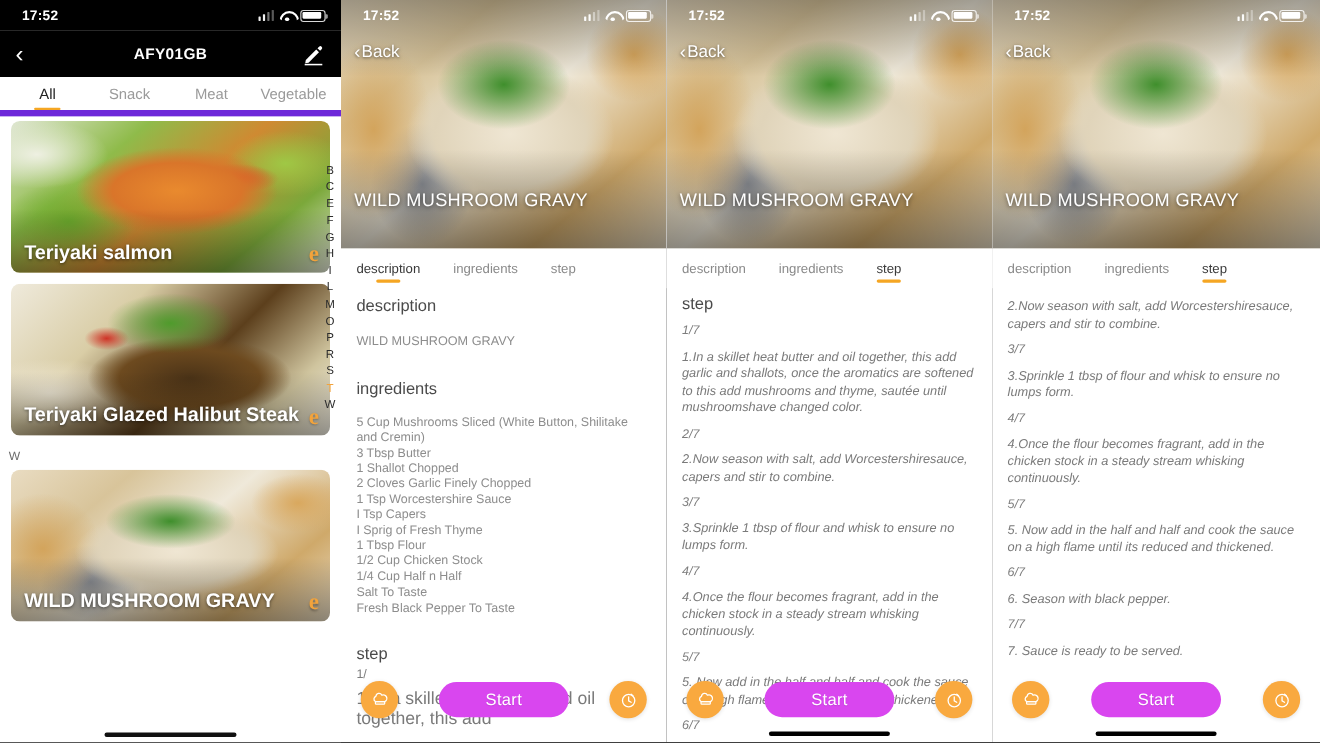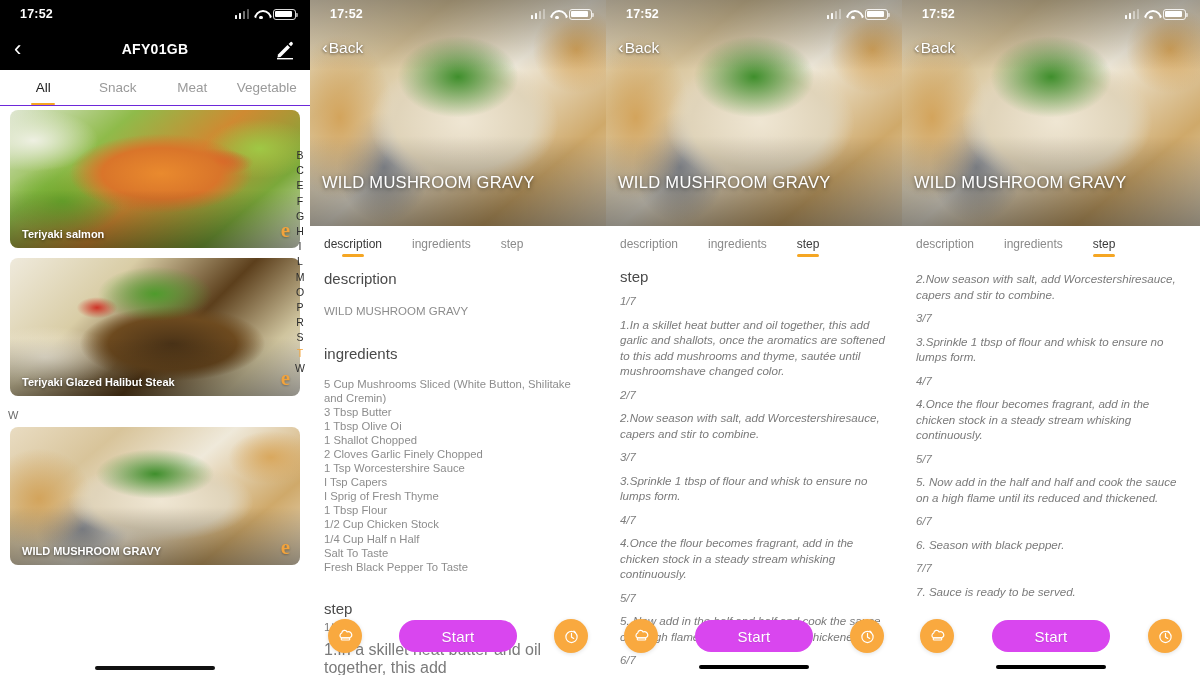--- a/index.html
+++ b/index.html
@@ -53,21 +53,21 @@
     background: #000; height: 42px; display: flex; align-items: center;
     padding: 0 14px; color: #fff; position: relative;
   }
   .nav-back { font-size: 22px; line-height: 1; width: 24px; cursor: pointer; font-weight: 300; }
   .nav-title { position: absolute; left: 0; right: 0; text-align: center; font-size: 14px; font-weight: bold; letter-spacing: .3px; pointer-events: none; }
   .nav-edit { margin-left: auto; width: 22px; height: 22px; position: relative; cursor: pointer; }
   .nav-edit svg { display: block; }
 
   .tabs-cat {
     display: flex; background: #fff; height: 36px; align-items: stretch;
-    border-bottom: 1px solid #6d28d9; padding: 0 6px;
+    border-bottom: 6px solid #6d28d9; padding: 0 6px;
   }
   .tabs-cat .tab {
     flex: 1; display: flex; align-items: center; justify-content: center;
     font-size: 13.5px; color: #9a9a9a; position: relative; cursor: pointer;
   }
   .tabs-cat .tab.active { color: #222; }
   .tabs-cat .tab.active::after {
     content: ""; position: absolute; bottom: 0; left: 50%; transform: translateX(-50%);
     width: 24px; height: 2.5px; background: #f5a623; border-radius: 2px;
   }
@@ -76,21 +76,21 @@
   .sec-letter { font-size: 11px; color: #6b6b6b; padding: 3px 0 2px 8px; }
   .card {
     position: relative; margin: 4px 10px 10px 10px; height: 138px;
     border-radius: 8px; overflow: hidden; cursor: pointer;
   }
   .card .ph { position: absolute; inset: 0; }
   .card .shade { position: absolute; left:0; right:0; bottom:0; height: 58px;
     background: linear-gradient(to top, rgba(0,0,0,.40), rgba(0,0,0,0)); }
   .card .cap {
     position: absolute; left: 12px; bottom: 8px; right: 44px;
-    color: #fff; font-size: 11px; font-weight: bold;
+    color: #fff; font-size: 18px; font-weight: bold;
     text-shadow: 0 1px 3px rgba(0,0,0,.55); white-space: nowrap;
   }
   .card .ebadge {
     position: absolute; right: 10px; bottom: 7px;
     font-size: 21px; color: #f2a33c; font-weight: bold;
     font-family: "Liberation Serif", serif; line-height: 1;
     text-shadow: 0 1px 2px rgba(0,0,0,.3);
   }
   .alpha-index {
     position: absolute; right: 2px; top: 148px; width: 16px;
@@ -313,21 +313,20 @@
       <div class="dtab">step</div>
     </div>
 
     <div class="doc clipped">
       <h3>description</h3>
       <div class="plain">WILD MUSHROOM GRAVY</div>
       <h3>ingredients</h3>
       <div class="ing-list">
         <div>5 Cup Mushrooms Sliced (White Button, Shilitake and Cremin)</div>
         <div>3 Tbsp Butter</div>
-        <div>1 Tbsp Olive Oi</div>
         <div>1 Shallot Chopped</div>
         <div>2 Cloves Garlic Finely Chopped</div>
         <div>1 Tsp Worcestershire Sauce</div>
         <div>I Tsp Capers</div>
         <div>I Sprig of Fresh Thyme</div>
         <div>1 Tbsp Flour</div>
         <div>1/2 Cup Chicken Stock</div>
         <div>1/4 Cup Half n Half</div>
         <div>Salt To Taste</div>
         <div>Fresh Black Pepper To Taste</div>

